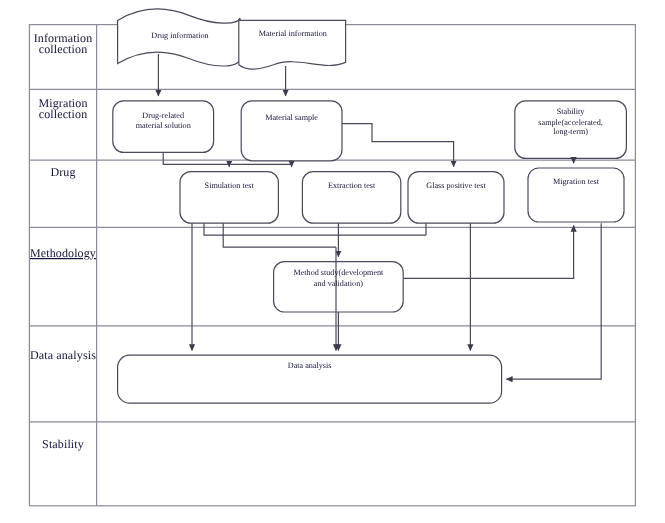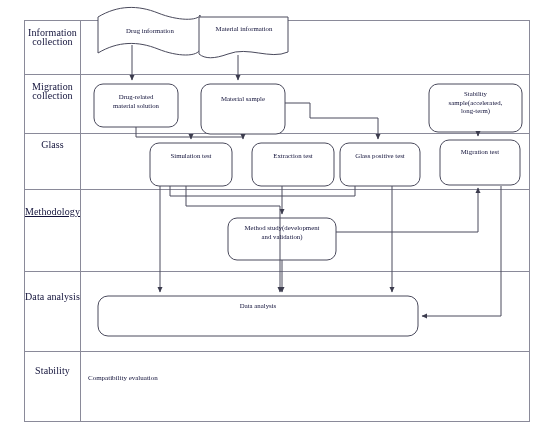--- a/index.html
+++ b/index.html
@@ -141,21 +141,21 @@
       <path d="M392,186 L392,292" marker-end="url(#ah)"></path>
 
       <path d="M501,186 L501,316 L422,316" marker-end="url(#ahl)"></path>
     </g>
   </svg>
 
   <div class="row-label" style="left:25px;top:28px;width:55px;">Information
 collection</div>
   <div class="row-label" style="left:25px;top:82px;width:55px;">Migration
 collection</div>
-  <div class="row-label" style="left:25px;top:140px;width:55px;">Glass</div>
+  <div class="row-label" style="left:25px;top:140px;width:55px;">Drug</div>
   <div class="row-label" style="left:25px;top:207px;width:55px;text-decoration:underline;">Methodology</div>
   <div class="row-label" style="left:25px;top:292px;width:55px;">Data analysis</div>
   <div class="row-label" style="left:25px;top:366px;width:55px;">Stability</div>
 
   <div class="node-text" style="left:106px;top:27px;width:88px;">Drug information</div>
 
   <div class="node-text" style="left:202px;top:25px;width:84px;">Material information</div>
 
   <div class="node-text" style="left:94px;top:93px;width:84px;">Drug-related
 material solution</div>
@@ -172,15 +172,14 @@
 
   <div class="node-text" style="left:340px;top:152px;width:80px;">Glass positive test</div>
 
   <div class="node-text" style="left:440px;top:148px;width:80px;">Migration test</div>
 
   <div class="node-text" style="left:228px;top:224px;width:108px;">Method study(development
 and validation)</div>
 
   <div class="node-text" style="left:98px;top:302px;width:320px;">Data analysis</div>
 
-  <div class="free-text" style="left:88px;top:374px;width:200px;">Compatibility evaluation</div>
 
 </div>
 
 </body></html>

